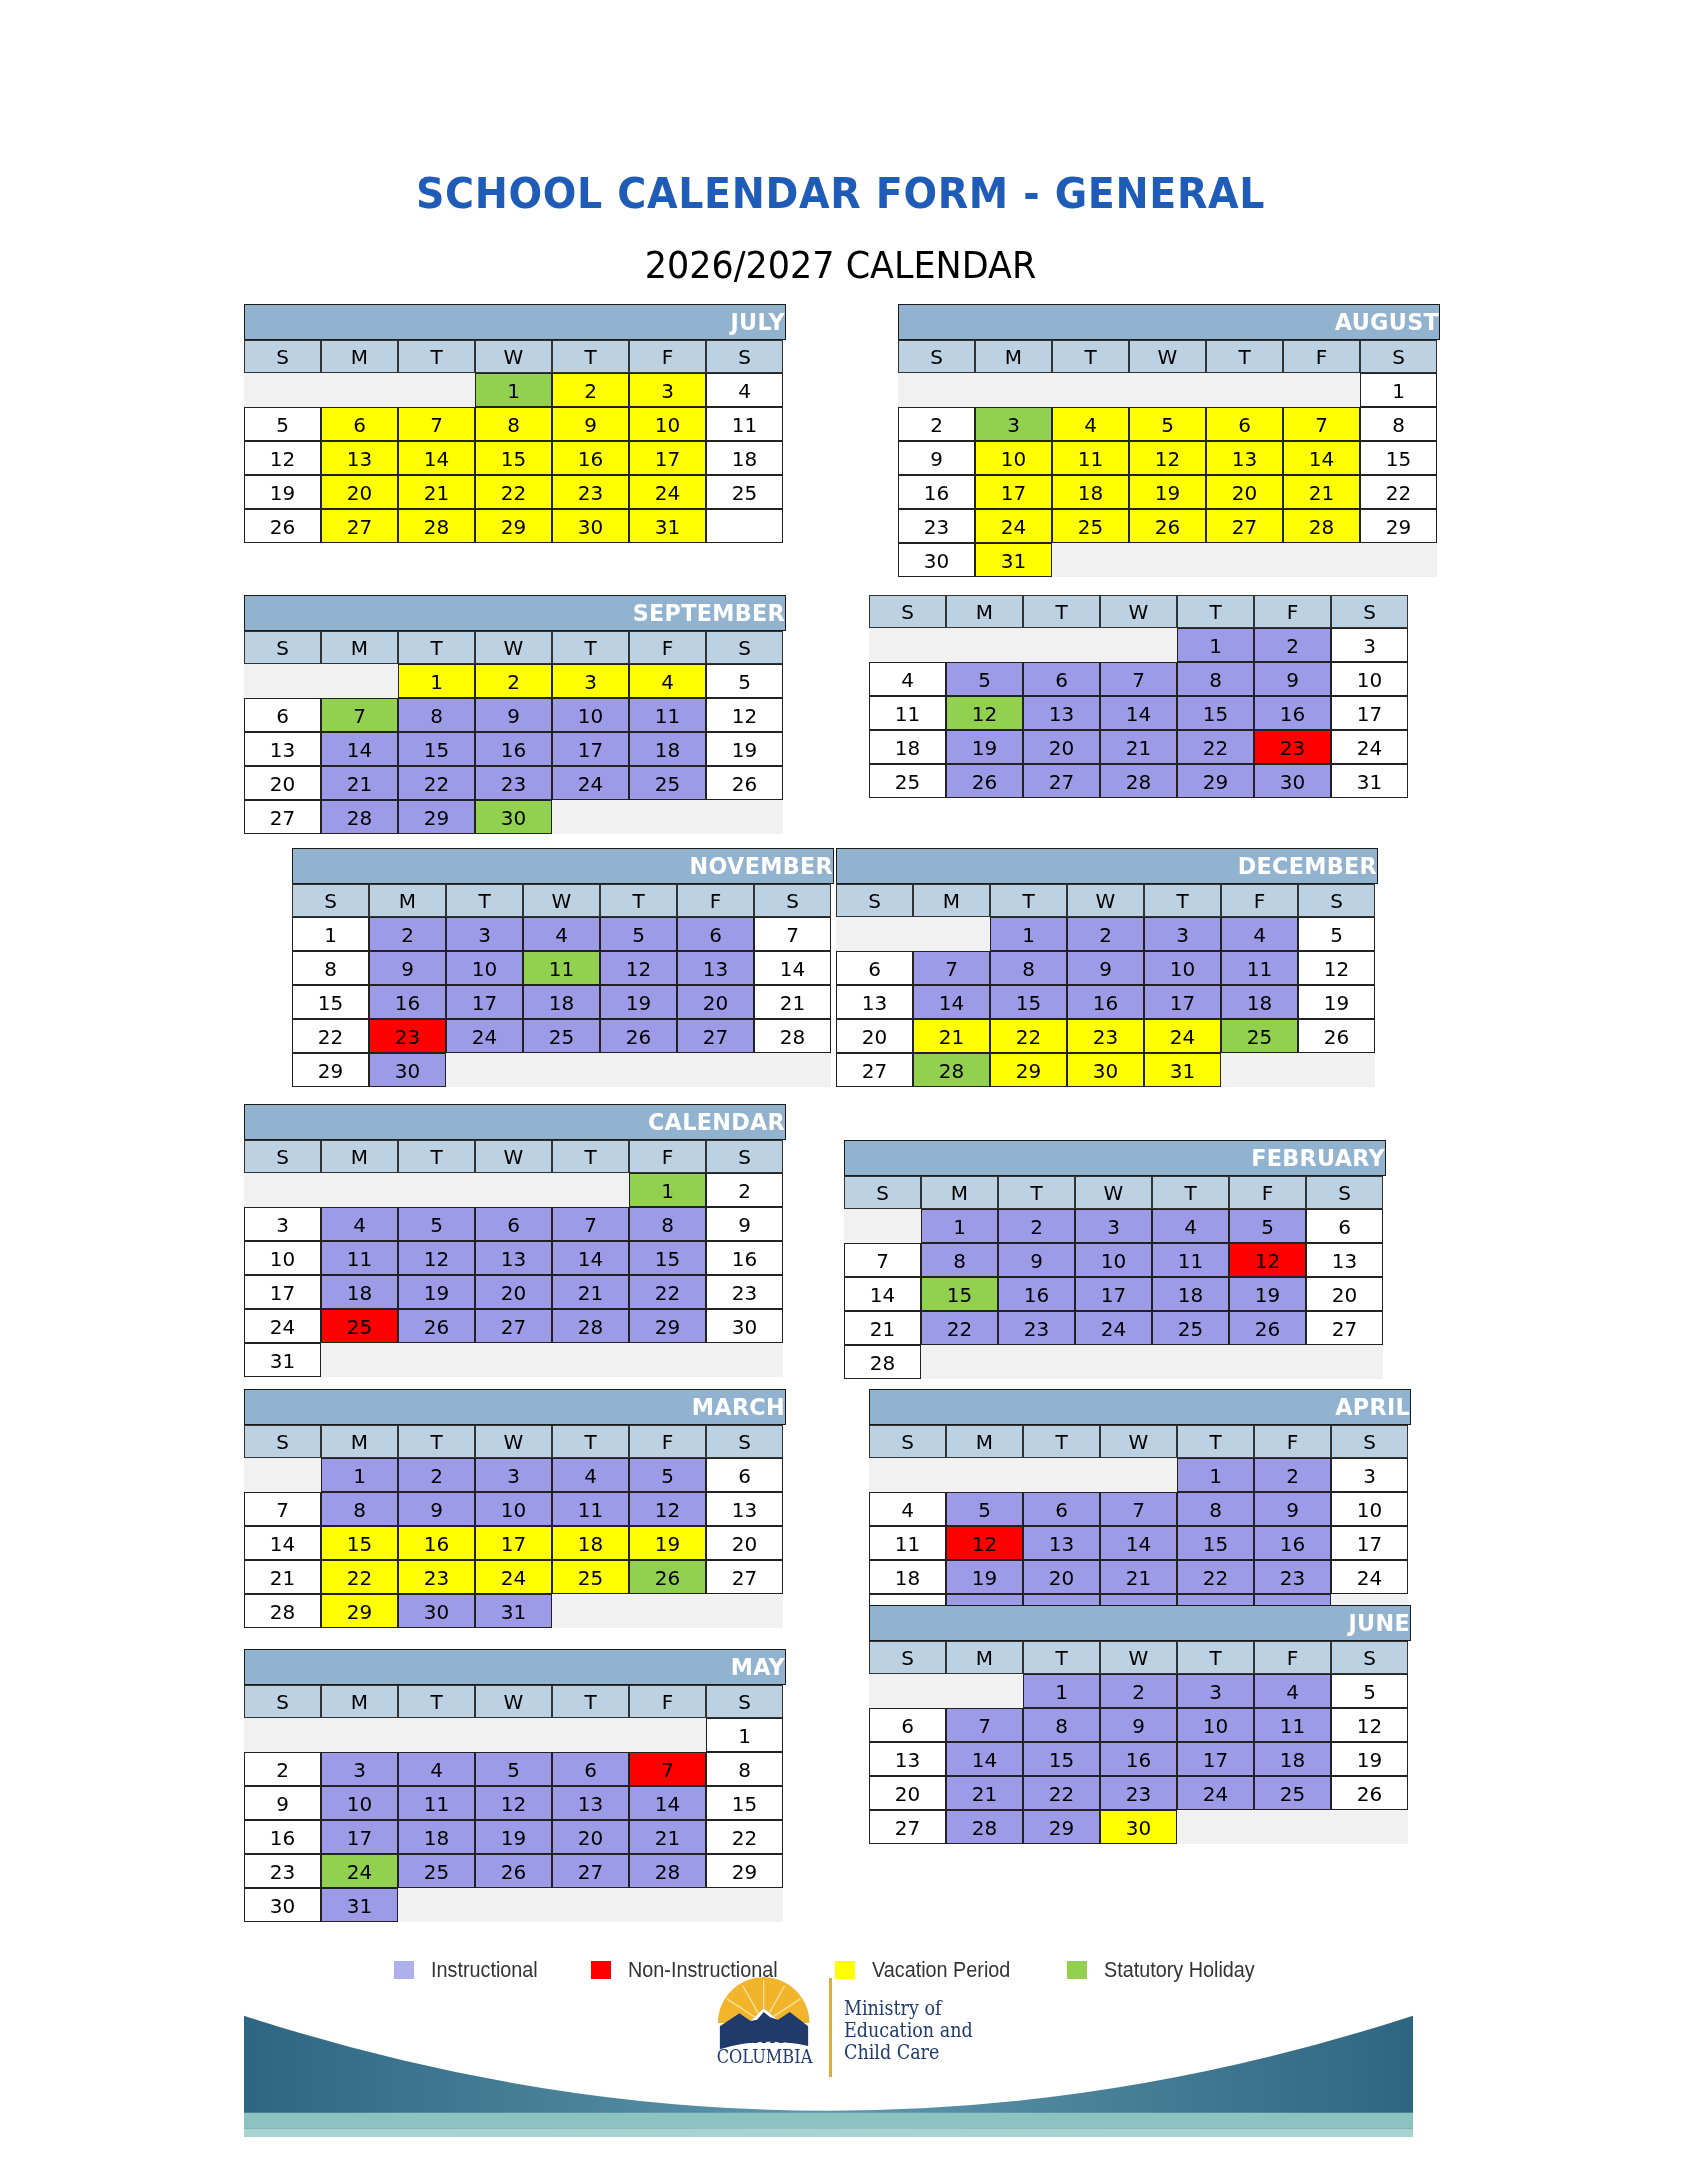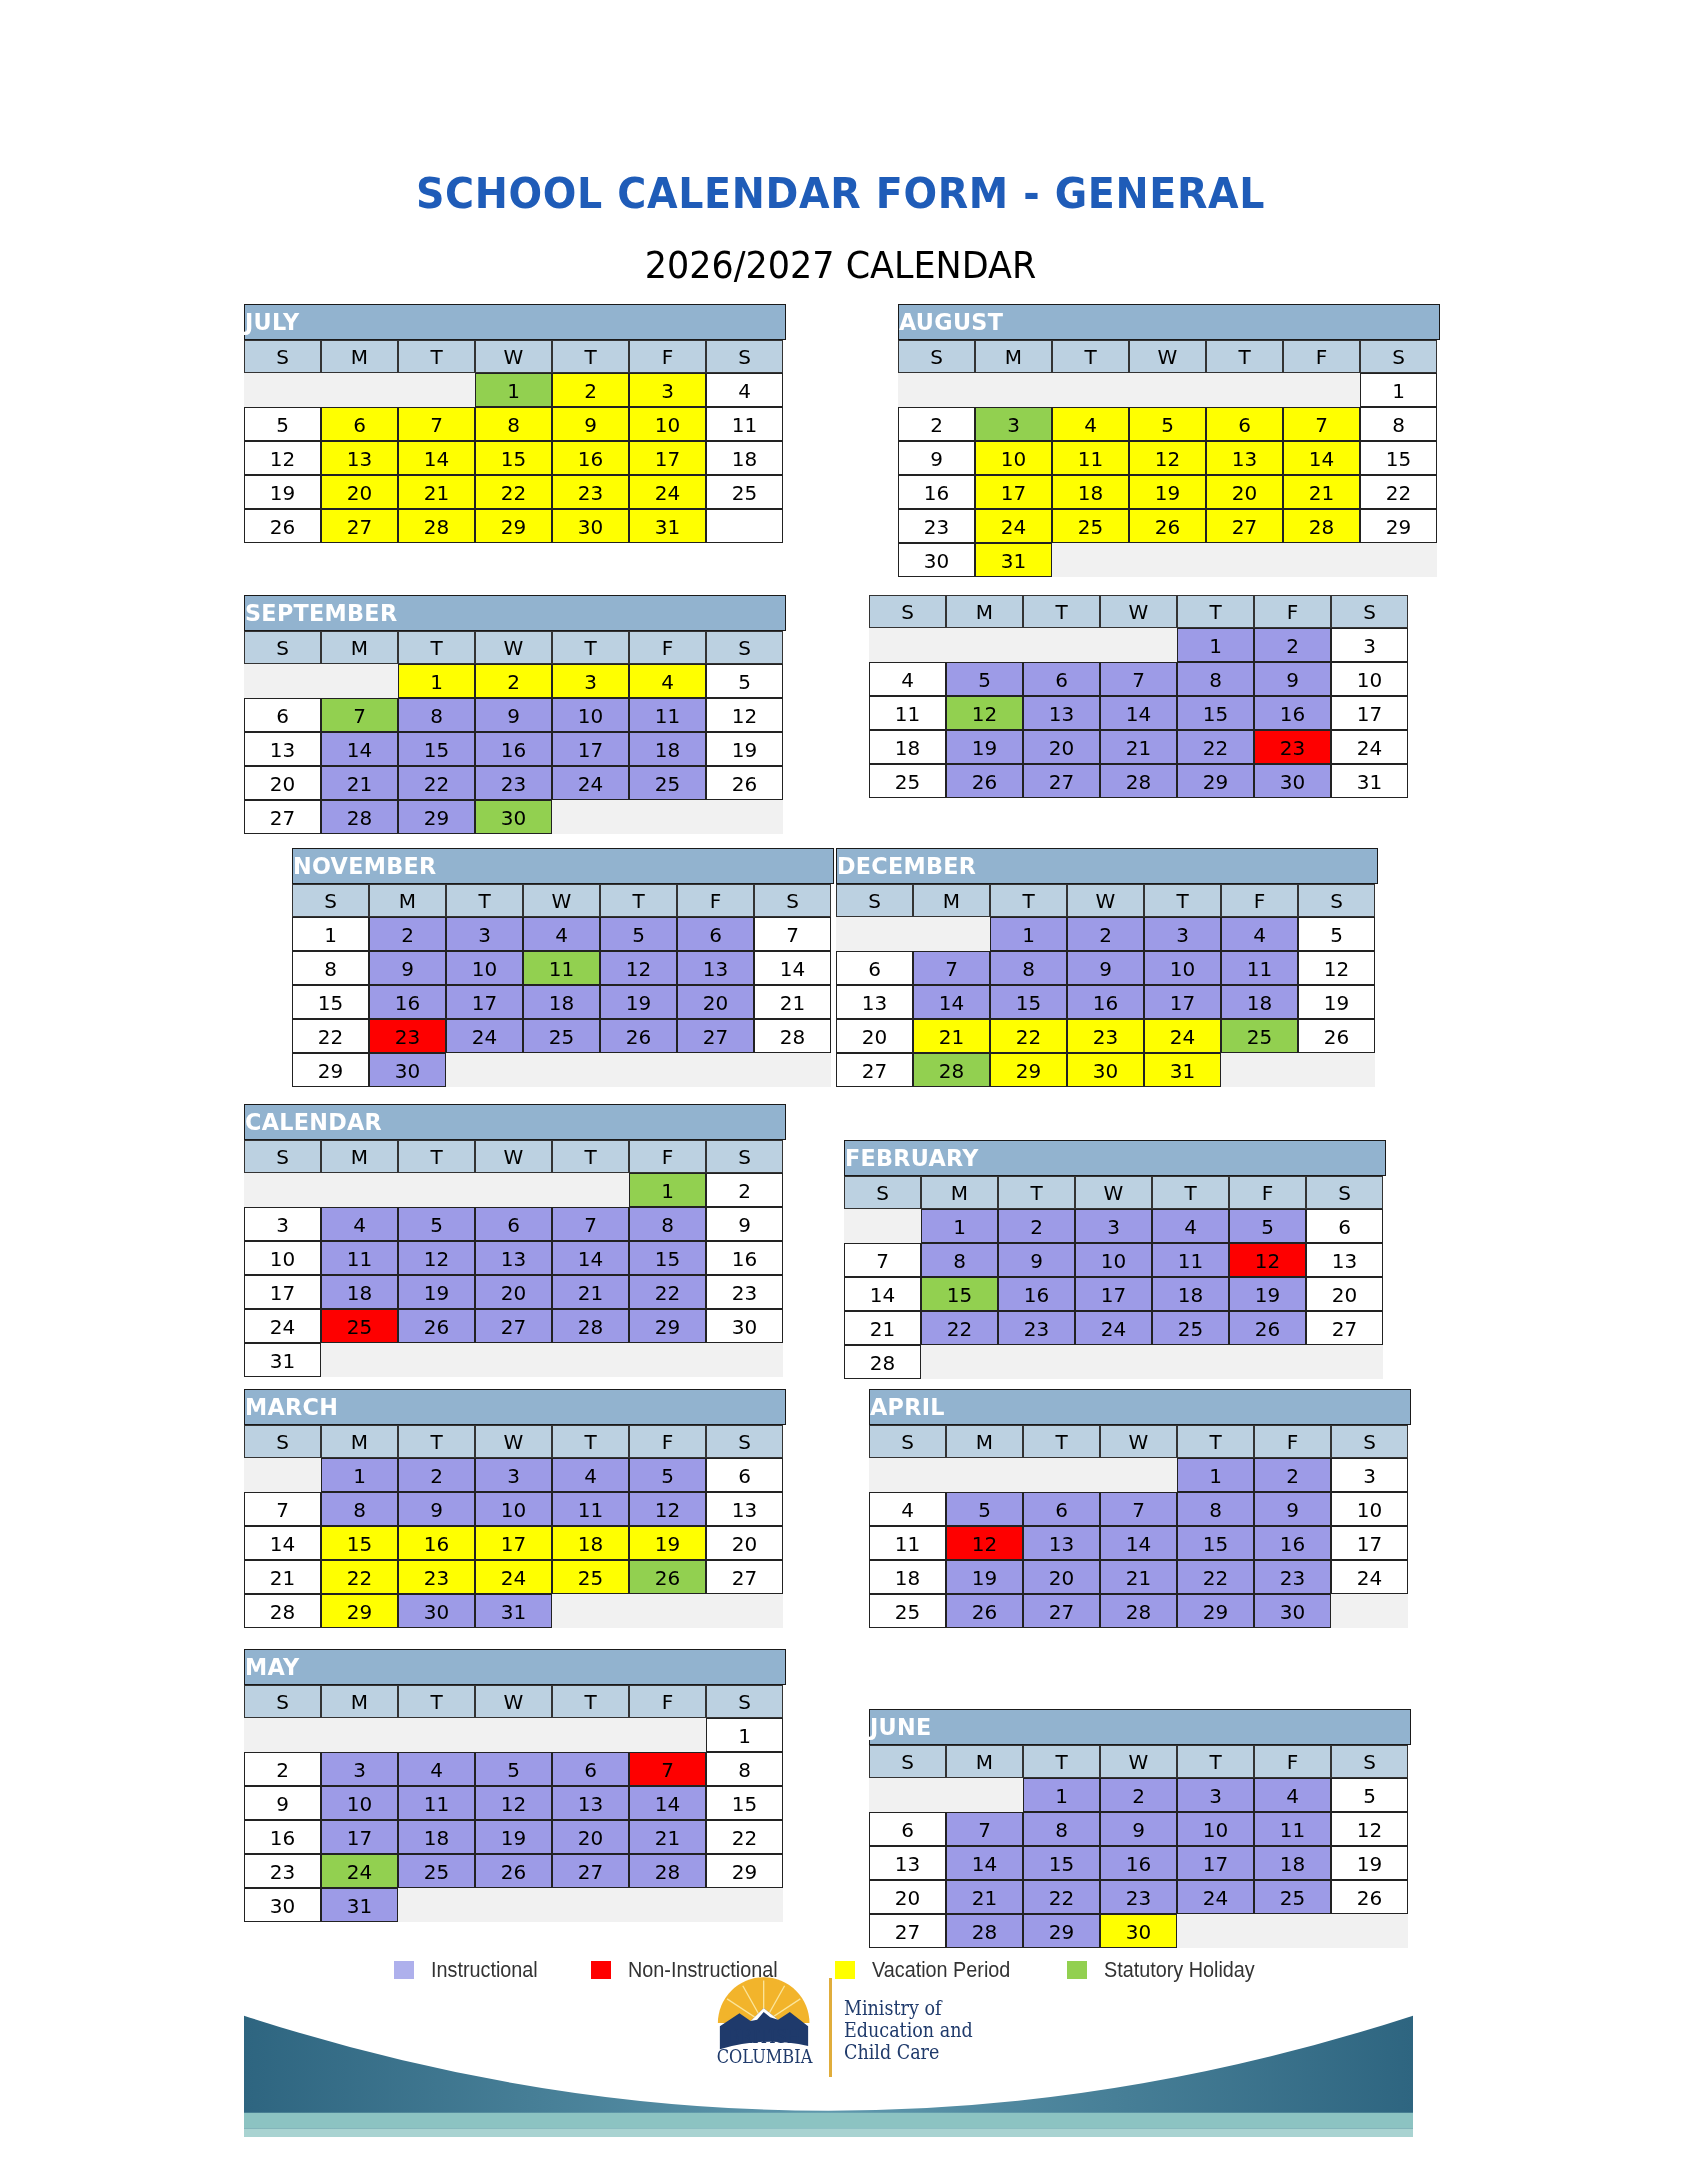--- a/index.html
+++ b/index.html
@@ -8,21 +8,21 @@
 
   .title { position: absolute; left: 0; width: 1681px; top: 168px; text-align: center;
            font-family: "DejaVu Sans", sans-serif; font-weight: bold; font-size: 43px;
            letter-spacing: 0.7px; color: #1f5cb8; transform: scaleX(0.92); }
   .subtitle { position: absolute; left: 0; width: 1681px; top: 243px; text-align: center;
               font-family: "DejaVu Sans", sans-serif; font-size: 38px; color: #000;
               transform: scaleX(0.92); }
 
   .month { position: absolute; width: 542px; border-collapse: collapse; }
   .month-head { height: 34px; background: #92b3cf; border: 1.3px solid #1a1a1a; border-bottom: 1.3px solid #1a1a1a;
-                color: #fff; font-weight: bold; font-size: 22.3px; text-align: left; line-height: 34px;
+                color: #fff; font-weight: bold; font-size: 22.3px; text-align: right; line-height: 34px;
                 letter-spacing: 0.3px; }
   .dow-row, .week-row { display: flex; }
   .dow { width: 77px; height: 33px; background: #bcd1e1; border: 0.7px solid #333;
          box-sizing: border-box; text-align: center; line-height: 33px; font-size: 20px; }
   .cell { width: 77px; height: 34px; box-sizing: border-box; border: 0.7px solid #222;
           text-align: center; line-height: 34px; font-size: 20px; }
   .week-row .cell { border-top-width: 1.3px; }
   .c-w { background: #ffffff; }
   .c-e { background: #f1f1f1; border-color: #f1f1f1 #f1f1f1 #f1f1f1 #f1f1f1; }
   .c-i { background: #9d9be7; }
@@ -698,21 +698,21 @@
     <div class="week-row">
       <div class="cell c-w">30</div>
       <div class="cell c-i">31</div>
       <div class="cell c-e"></div>
       <div class="cell c-e"></div>
       <div class="cell c-e"></div>
       <div class="cell c-e"></div>
       <div class="cell c-e"></div>
     </div>
   </div>
-<div id="month-11" class="month" style="left:869px; top:1709px;">
+<div id="month-11" class="month" style="left:869px; top:1605px;">
     <div class="month-head">JUNE</div>
     <div class="dow-row">
       <div class="dow">S</div>
       <div class="dow">M</div>
       <div class="dow">T</div>
       <div class="dow">W</div>
       <div class="dow">T</div>
       <div class="dow">F</div>
       <div class="dow">S</div>
     </div>

